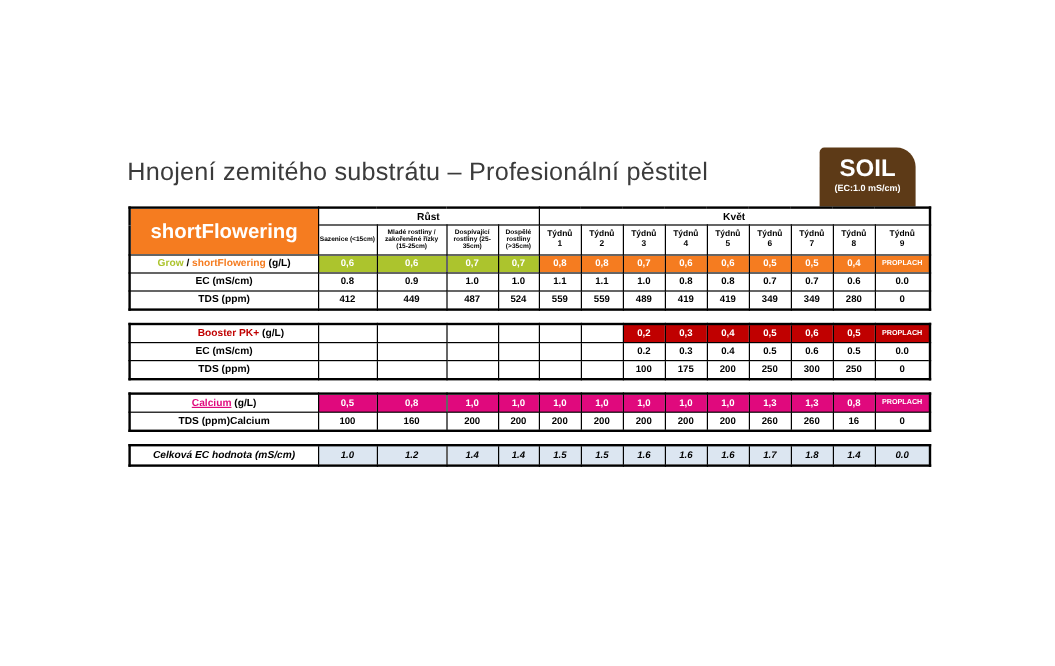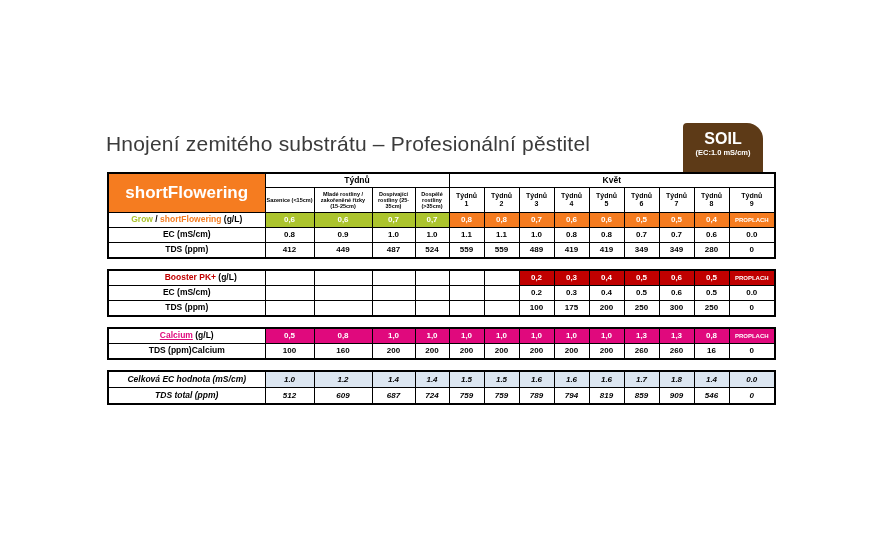--- a/index.html
+++ b/index.html
@@ -9,21 +9,21 @@
   }
   .title{
     position:absolute;left:106px;top:132px;margin:0;
     font-size:21px;font-weight:400;color:#3b3b3b;letter-spacing:0.2px;
   }
   .badge{
     position:absolute;left:683px;top:123px;width:80px;height:49px;
     background:var(--brown);color:#fff;text-align:center;
     border-radius:4px 16px 0 0;
   }
-  .badge-main{font-size:16px;font-weight:700;line-height:1.1;margin-top:7px;}
+  .badge-main{font-size:20px;font-weight:700;line-height:1.1;margin-top:7px;}
   .badge-sub{font-size:7.5px;font-weight:700;}
   .tables{position:absolute;left:107px;top:172px;}
   table.tbl{
     border-collapse:collapse;table-layout:fixed;width:669px;
     margin:0 0 10px 0;border:2px solid #000;
   }
   .tbl th,.tbl td{
     border:1px solid #000;padding:0;text-align:center;vertical-align:middle;
     overflow:hidden;line-height:1.15;
   }
@@ -69,21 +69,21 @@
         <col style="width:35px">
       <col style="width:35px">
         <col style="width:35px">
         <col style="width:35px">
         <col style="width:35px">
       <col style="width:46px">
     </colgroup>
     <thead>
       <tr class="phase-row">
         <th class="product" rowspan="2">shortFlowering</th>
-        <th class="phase" colspan="4">Týdnů</th>
+        <th class="phase" colspan="4">Růst</th>
         <th class="phase" colspan="9">Květ</th>
       </tr>
       <tr class="cols-row">
           <th class="stage">Sazenice (&lt;15cm)</th>
           <th class="stage">Mladé rostliny / zakořeněné řízky (15-25cm)</th>
           <th class="stage">Dospívající rostliny (25-35cm)</th>
           <th class="stage">Dospělé rostliny (&gt;35cm)</th>
           <th class="week">Týdnů
 1</th>
           <th class="week">Týdnů
@@ -305,32 +305,16 @@
           <td class="val b">1.5</td>
           <td class="val b">1.5</td>
           <td class="val b">1.6</td>
           <td class="val b">1.6</td>
           <td class="val b">1.6</td>
           <td class="val b">1.7</td>
           <td class="val b">1.8</td>
           <td class="val b">1.4</td>
           <td class="val b">0.0</td>
         </tr>
-        <tr>
-          <td class="lbl"><span>TDS total (ppm)</span></td>
-          <td class="val">512</td>
-          <td class="val">609</td>
-          <td class="val">687</td>
-          <td class="val">724</td>
-          <td class="val">759</td>
-          <td class="val">759</td>
-          <td class="val">789</td>
-          <td class="val">794</td>
-          <td class="val">819</td>
-          <td class="val">859</td>
-          <td class="val">909</td>
-          <td class="val">546</td>
-          <td class="val">0</td>
-        </tr>
       </tbody>
   </table>
 
 </div>
 
 </body></html>

